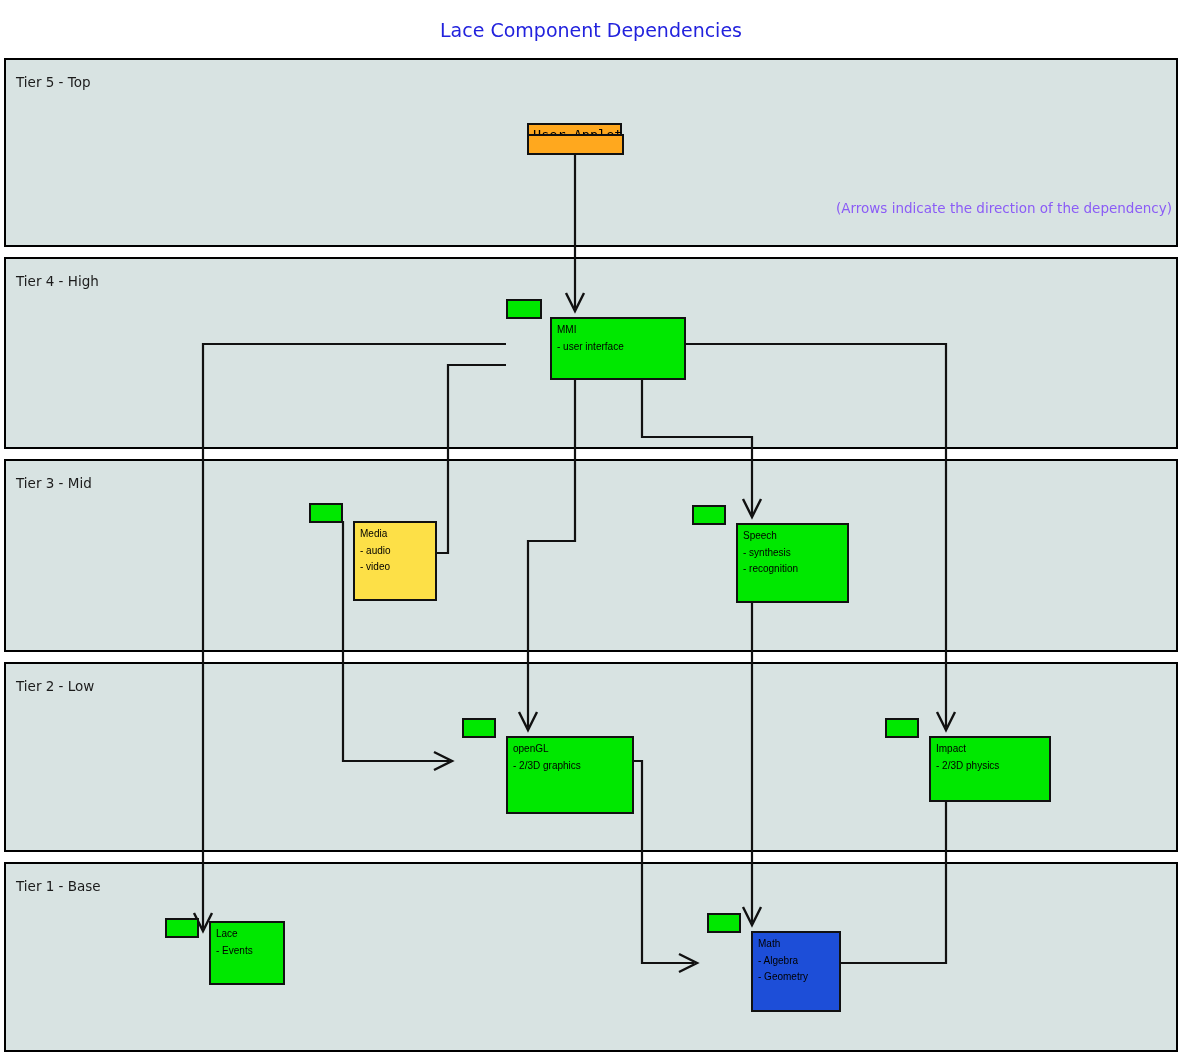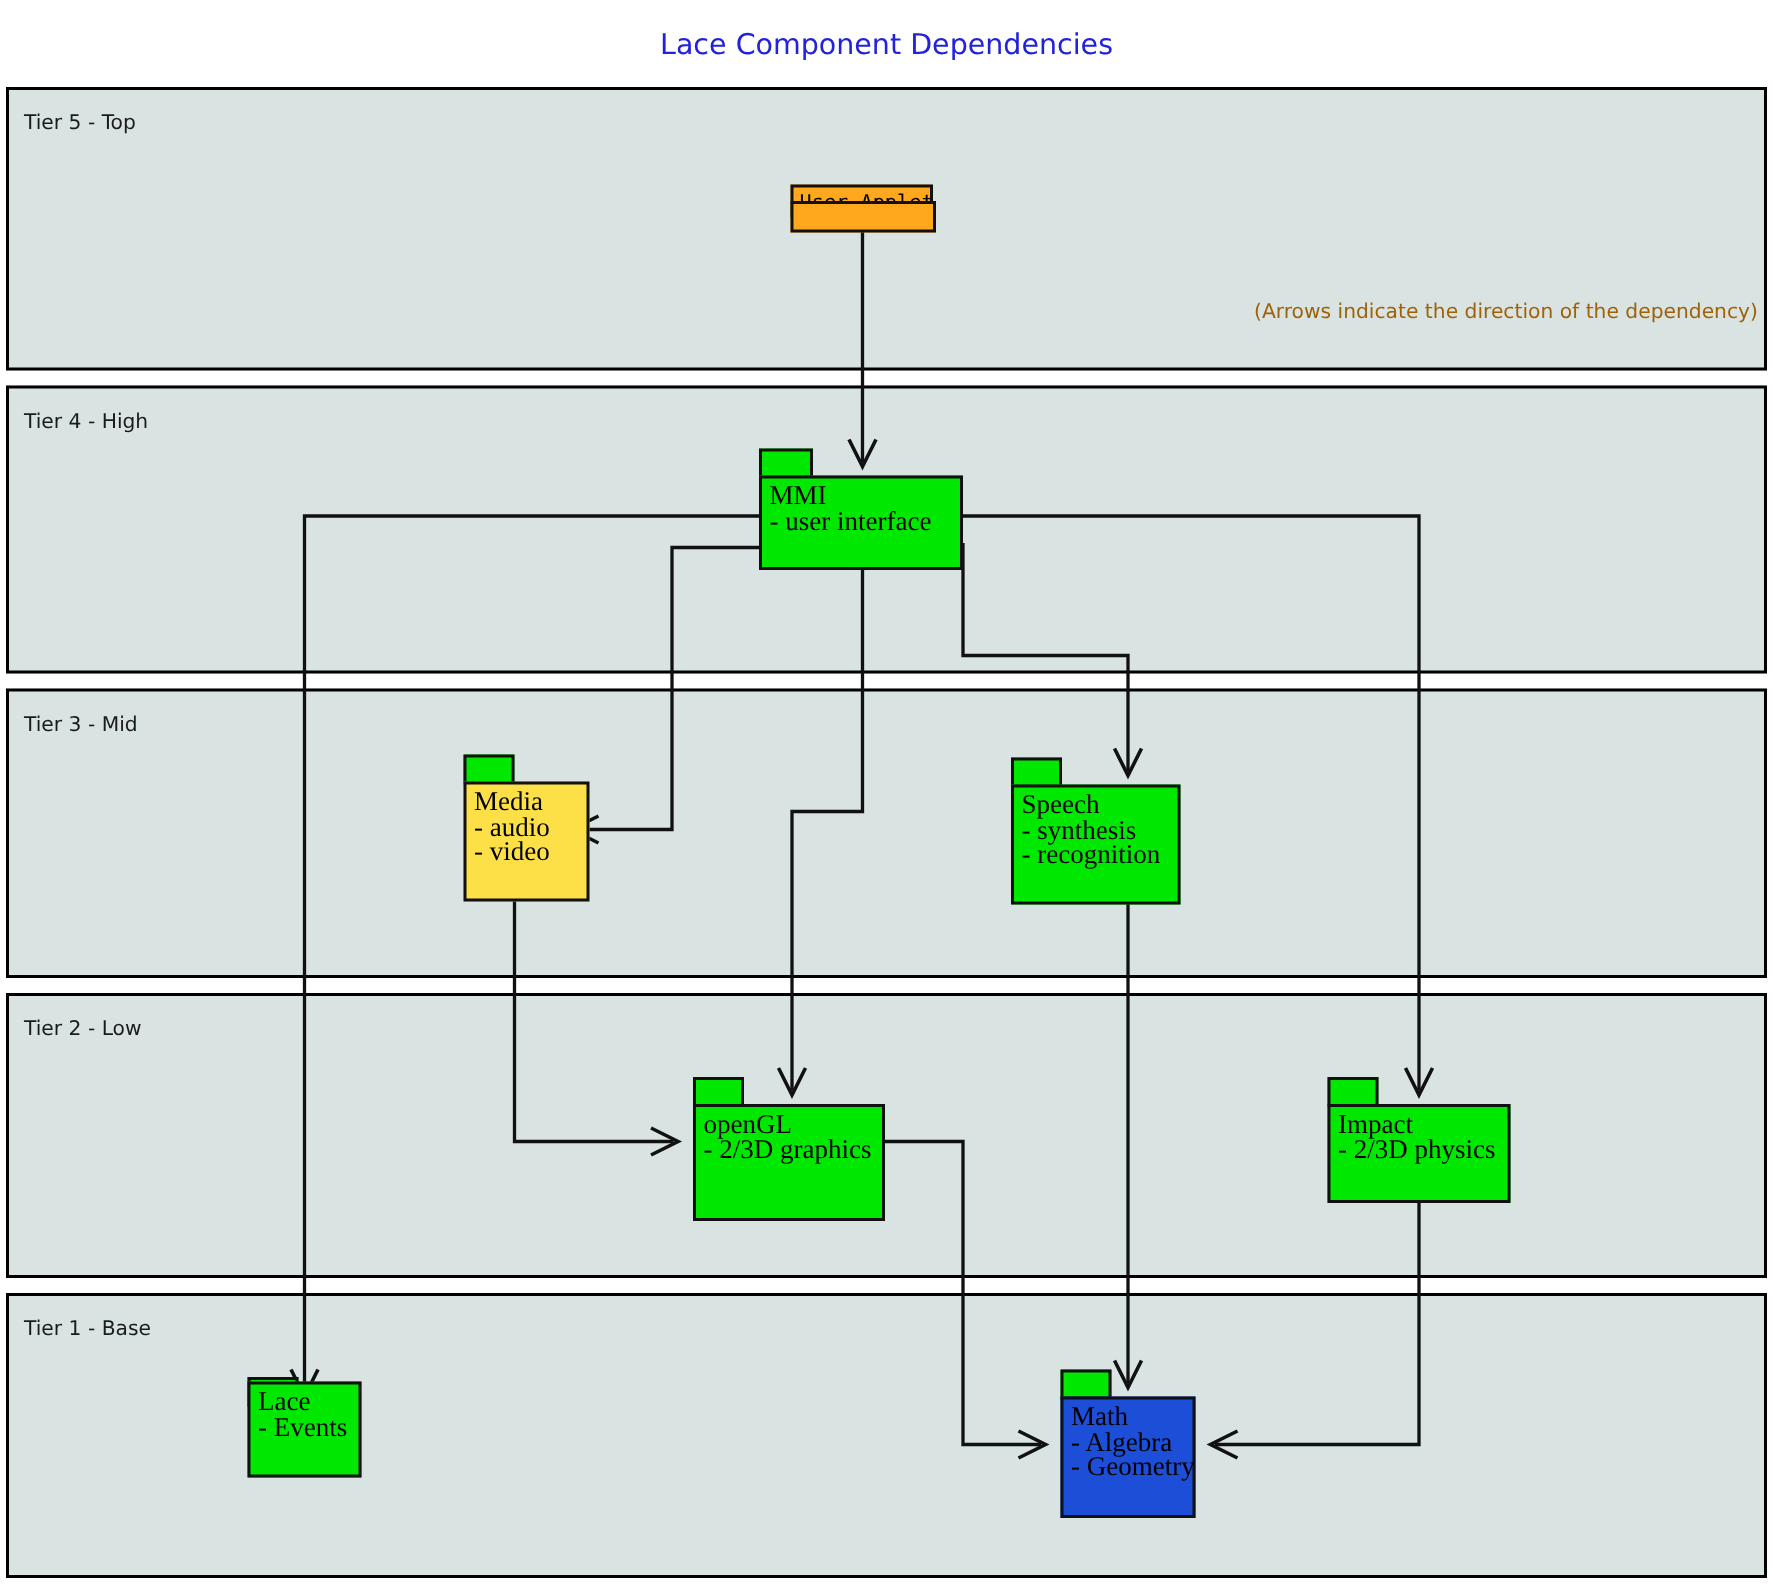--- a/index.html
+++ b/index.html
@@ -3,27 +3,27 @@
 <meta charset="utf-8">
 <style>
   html,body{margin:0;padding:0;background:#ffffff;}
   body{width:1182px;height:1056px;position:relative;font-family:"DejaVu Sans","Liberation Sans",sans-serif;}
   #canvas{position:absolute;left:0;top:0;width:1182px;height:1056px;}
   .title{position:absolute;left:0;top:19px;width:1182px;text-align:center;
          color:#2222dd;font-size:19px;font-family:"DejaVu Sans","Liberation Sans",sans-serif;}
   .tier{position:absolute;background:#d8e3e2;border:2px solid #000;box-sizing:border-box;}
   .tier-label{position:absolute;font-size:13.5px;color:#1b1b1b;
               font-family:"DejaVu Sans","Liberation Sans",sans-serif;white-space:nowrap;}
-  .note{position:absolute;font-size:13.5px;color:#a16207;white-space:nowrap;
+  .note{position:absolute;font-size:13.5px;color:#8b5cf6;white-space:nowrap;
         font-family:"DejaVu Sans","Liberation Sans",sans-serif;}
   .pkg{position:absolute;}
   .pkg .tab{position:absolute;left:0;top:0;border:2px solid #111;box-sizing:border-box;}
   .pkg .body{position:absolute;border:2px solid #111;box-sizing:border-box;
-             font-family:Liberation Serif, serif;font-size:18px;
-             line-height:16.5px;color:#000;padding:3px 5px 0 5px;white-space:pre;}
+             font-family:Liberation Sans, sans-serif;font-size:10px;
+             line-height:16.5px;color:#000;padding:3px 5px 0 5px;white-space:pre;margin-left:44px;}
   .applet{position:absolute;}
   .applet .head{position:absolute;border:2px solid #111;box-sizing:border-box;
                 font-family:"DejaVu Sans Mono","Liberation Mono",monospace;font-size:13.5px;
                 color:#000;padding:2px 4px 0 4px;white-space:pre;margin-top:10px;}
   .applet .foot{position:absolute;border:2px solid #111;box-sizing:border-box;}
   svg.wires{position:absolute;left:0;top:0;width:1182px;height:1056px;overflow:visible;}
   svg.wires path,svg.wires line{fill:none;stroke:#111;stroke-width:2.2;}
   svg.wires polyline.arrowhead{fill:none;stroke:#111;stroke-width:2.4;}
 </style>
 </head>
@@ -101,21 +101,21 @@
 
   <div id="packages-layer">
       <div class="pkg" style="left: 506px; top: 299px; width: 136px; height: 81px;">
         <div class="tab" style="width: 36px; height: 20px; background: rgb(0, 232, 0);"></div>
         <div class="body" style="left: 0px; top: 18px; width: 136px; height: 63px; background: rgb(0, 232, 0);"><div>MMI</div><div>- user interface</div></div>
       </div>
       <div class="pkg" style="left: 309px; top: 503px; width: 66px; height: 98px;">
         <div class="tab" style="width: 34px; height: 20px; background: rgb(0, 232, 0);"></div>
         <div class="body" style="left: 0px; top: 18px; width: 84px; height: 80px; background: #fde047;"><div>Media</div><div>- audio</div><div>- video</div></div>
       </div>
-      <div class="pkg" style="left: 674px; top: 505px; width: 99px; height: 98px;">
+      <div class="pkg" style="left: 692px; top: 505px; width: 99px; height: 98px;">
         <div class="tab" style="width: 34px; height: 20px; background: rgb(0, 232, 0);"></div>
         <div class="body" style="left: 0px; top: 18px; width: 113px; height: 80px; background: rgb(0, 232, 0);"><div>Speech</div><div>- synthesis</div><div>- recognition</div></div>
       </div>
       <div class="pkg" style="left: 462px; top: 718px; width: 128px; height: 84px;">
         <div class="tab" style="width: 34px; height: 20px; background: rgb(0, 232, 0);"></div>
         <div class="body" style="left: 0px; top: 18px; width: 128px; height: 78px; background: rgb(0, 232, 0);"><div>openGL</div><div>- 2/3D graphics</div></div>
       </div>
       <div class="pkg" style="left: 885px; top: 718px; width: 104px; height: 84px; padding-left: 22px;">
         <div class="tab" style="width: 34px; height: 20px; background: rgb(0, 232, 0);"></div>
         <div class="body" style="left: 0px; top: 18px; width: 122px; height: 66px; background: rgb(0, 232, 0);"><div>Impact</div><div>- 2/3D physics</div></div>

